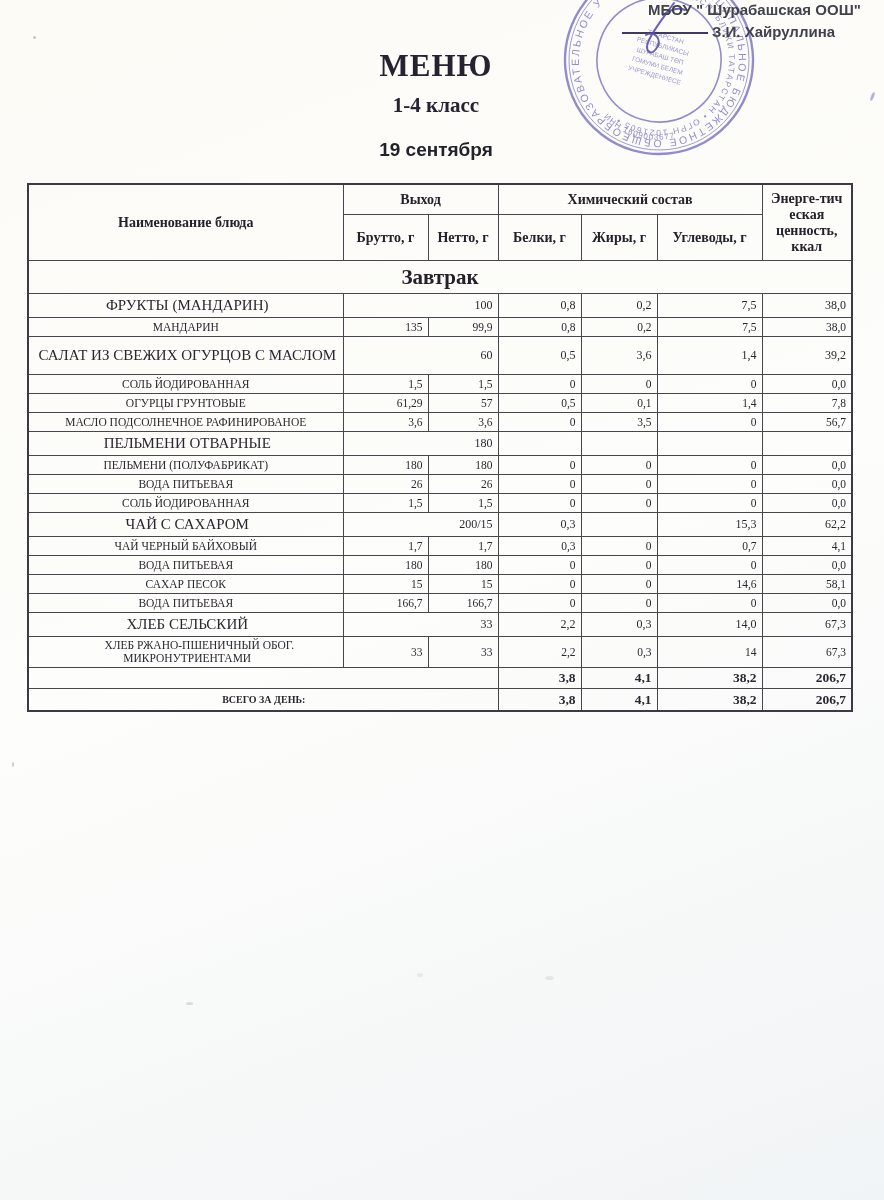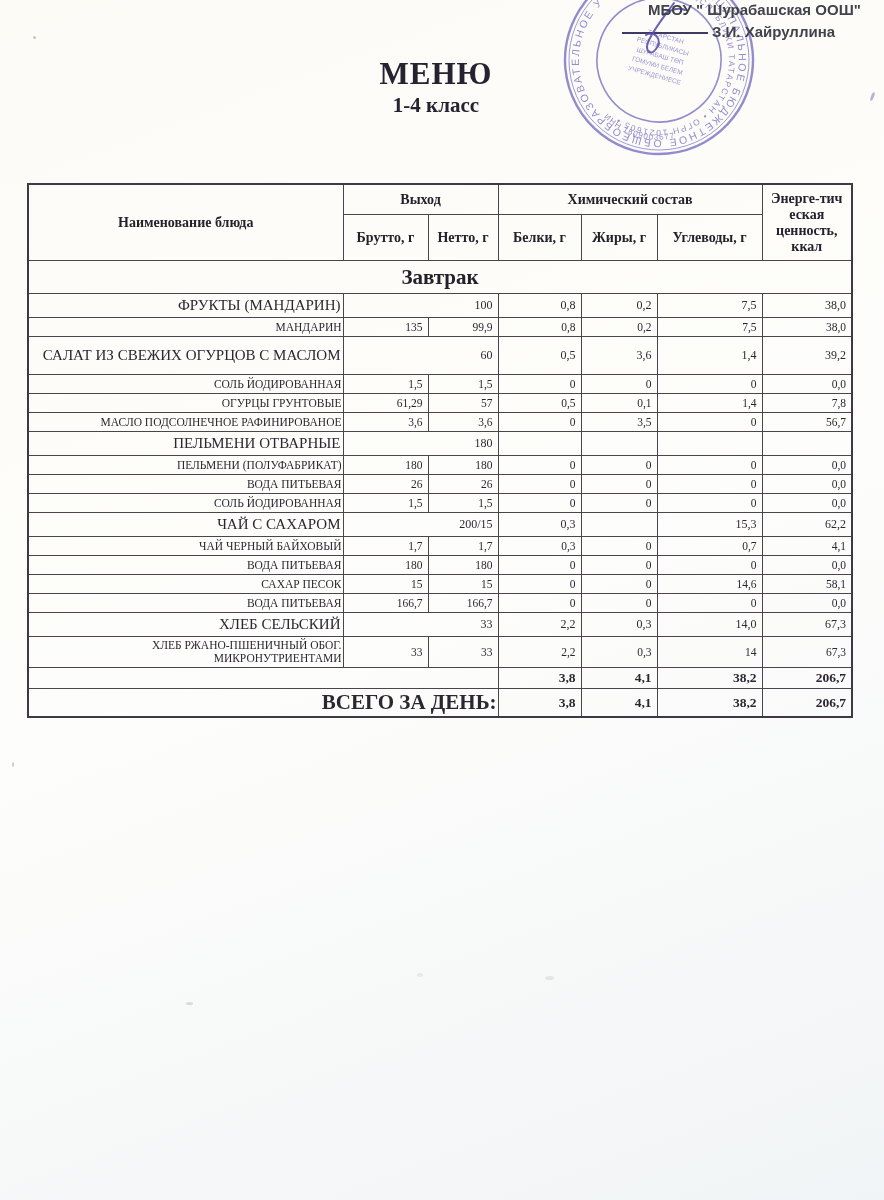--- a/index.html
+++ b/index.html
@@ -10,47 +10,47 @@
     font-family:"Liberation Serif",serif;color:#2b2731;
   }
   
   .school-name{position:absolute;left:648px;top:1px;font-family:"Liberation Sans",sans-serif;
     font-weight:bold;font-size:15px;color:#41424b;white-space:nowrap;}
   .director{position:absolute;left:712px;top:23px;font-family:"Liberation Sans",sans-serif;
     font-weight:bold;font-size:15px;color:#41424b;white-space:nowrap;}
   .stamp{position:absolute;left:553px;top:-46px;opacity:.82;}
   .signature-svg{position:absolute;left:606px;top:0;}
   
-  .doc-title{position:absolute;left:0;top:56px;width:872px;text-align:center;
+  .doc-title{position:absolute;left:0;top:48px;width:872px;text-align:center;
     font-size:31px;font-weight:bold;letter-spacing:1px;color:#262230;}
   .doc-grade{position:absolute;left:0;top:93px;width:872px;text-align:center;
     font-size:21px;font-weight:bold;color:#262230;}
   .doc-date{position:absolute;left:0;top:139px;width:872px;text-align:center;
     font-family:"Liberation Sans",sans-serif;font-size:19px;font-weight:bold;color:#22222a;}
   
   .menu-table{position:absolute;left:27px;top:183px;width:824px;
     border-collapse:collapse;table-layout:fixed;border:2px solid #3e3944;}
   .menu-table td,.menu-table th{border:1.5px solid #4a444d;overflow:hidden;vertical-align:middle;}
   .menu-table th{font-size:14px;font-weight:bold;padding:1px 3px;color:#25212b;margin-left:24px;}
   .hrow1 th{height:27px;}
   .hrow2 th{height:43px;text-align:center;}
   .section-cell{height:30px;text-align:center;font-weight:bold;font-size:21px;color:#25212b;}
-  .name-cell{text-align:right;}
+  .name-cell{text-align:center;}
   .num-cell{text-align:right;padding:0 5px 0 0;}
   .row-dish td{height:21px;}
   .row-dish.tall td{height:35px;}
   .row-dish .name-cell{font-size:15px;padding:1px 2px 1px 5px;}
   .row-dish .num-cell{font-size:12px;margin-top:20px;}
   .row-ingredient td{height:16px;font-size:11.5px;}
   .row-ingredient .name-cell{white-space:nowrap;}
   .row-ingredient.wrap td{height:28px;}
   .row-ingredient.wrap .name-cell{white-space:pre-line;padding-left:4px;text-indent:24px;line-height:13px;}
   .row-subtotal td{height:18px;font-weight:bold;font-size:13.5px;}
   .row-total td{height:19px;font-weight:bold;font-size:13.5px;}
-  .row-total .name-cell{font-size:21px;padding-left:2px;}
+  .row-total .name-cell{font-size:10px;padding-left:2px;}
   
   .speck{position:absolute;border-radius:50%;background:#958ea6;opacity:.5;}
   .speck.s1{left:33px;top:36px;width:3px;height:3px;}
   .speck.s2{left:871px;top:92px;width:3px;height:9px;background:#8c7fc0;transform:rotate(22deg);opacity:.6;}
   .speck.s3{left:12px;top:762px;width:2px;height:5px;opacity:.45;}
   .speck.s4{left:186px;top:1002px;width:7px;height:3px;opacity:.3;}
   .speck.s5{left:545px;top:976px;width:9px;height:4px;opacity:.18;}
   .speck.s6{left:417px;top:973px;width:6px;height:4px;opacity:.15;}
 </style>
 </head>
@@ -90,20 +90,21 @@
   <svg class="signature-svg" width="190" height="62" viewBox="0 0 190 62">
     <line x1="16" y1="33" x2="102" y2="33" stroke="#3f3a63" stroke-width="1.8"></line>
     <path d="M68,3 C61,13 50,26 43,40 C38,50 44,57 50,49 C57,40 49,30 40,35 M57,15 C63,10 72,7 79,10" fill="none" stroke="#5a4fae" stroke-width="2" stroke-linecap="round" opacity="0.9"></path>
   </svg>
 
   <div class="school-name">МБОУ " Шурабашская ООШ"</div>
   <div class="director">З.И. Хайруллина</div>
 
   <div class="doc-title">МЕНЮ</div>
   <div class="doc-grade">1-4 класс</div>
+  <div class="doc-date">19 сентября</div>
 
   <table class="menu-table">
     <colgroup>
       <col style="width:315px">
         <col style="width:85px">
         <col style="width:70px">
       <col style="width:83px">
         <col style="width:76px">
         <col style="width:105px">
       <col style="width:90px">

